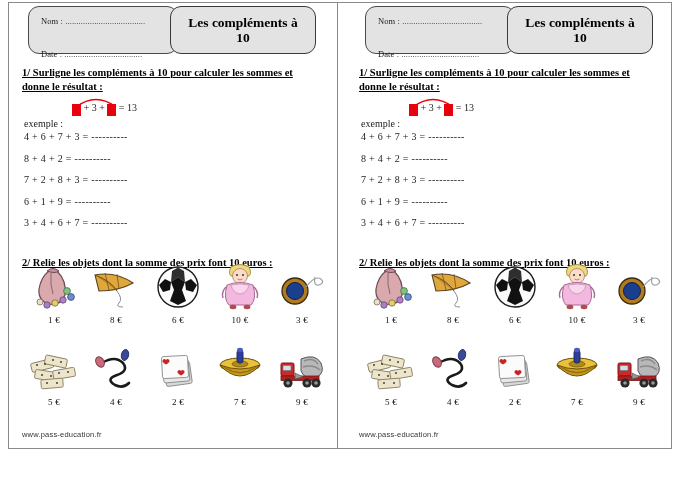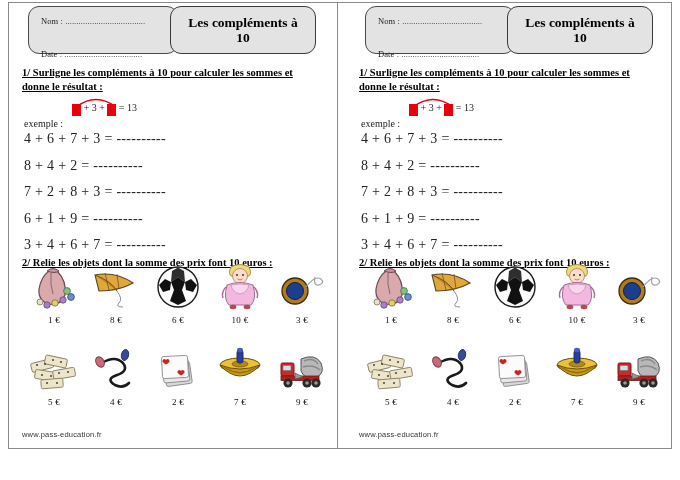--- a/index.html
+++ b/index.html
@@ -68,21 +68,21 @@
   .hl{
     display:inline-block;background:#e8000d;color:#e8000d;
     width:9px;height:12px;vertical-align:-2px;
     font-size:9px;text-align:center;line-height:12px;
   }
   .eqpart{position:absolute;left:48px;top:2px;}
   .arcwrap{position:absolute;left:49px;top:-6px;}
 
   .sums{position:absolute;left:22px;top:131px;}
   .sum{
-    font-size:14px;color:#222;margin-bottom:10.5px;white-space:nowrap;
+    font-size:10px;color:#222;margin-bottom:10.5px;white-space:nowrap;
     letter-spacing:0.3px;
   }
 
   .objgrid{position:absolute;left:0;top:258px;width:336px;}
   .objrow{position:relative;height:76px;}
   .cell{
     position:absolute;width:60px;top:0;text-align:center;
   }
   .art{height:56px;display:flex;align-items:center;justify-content:center;}
   .price{font-size:9px;color:#111;margin-top:1px;letter-spacing:0.3px;}

